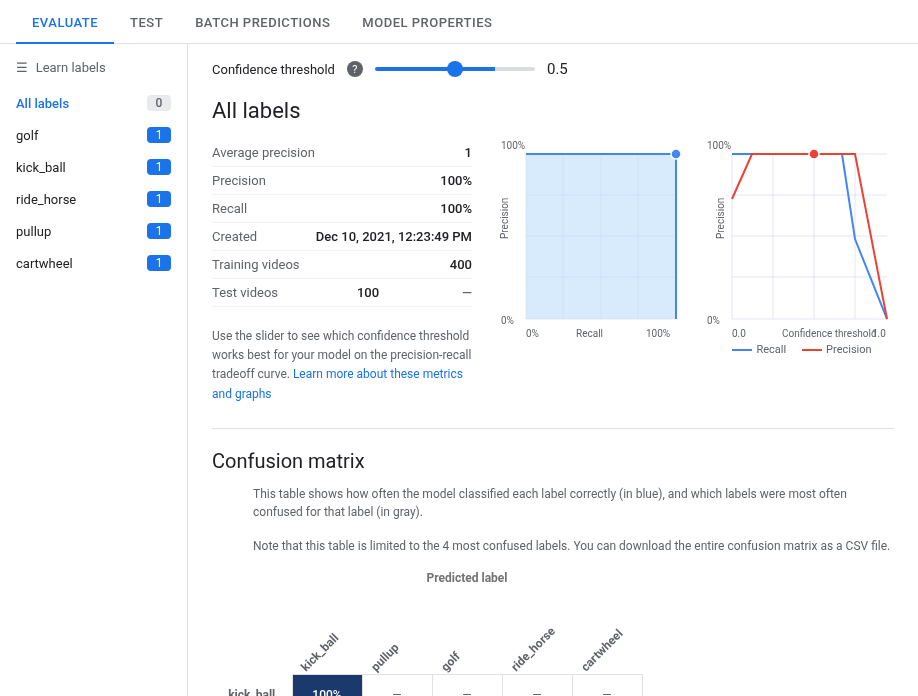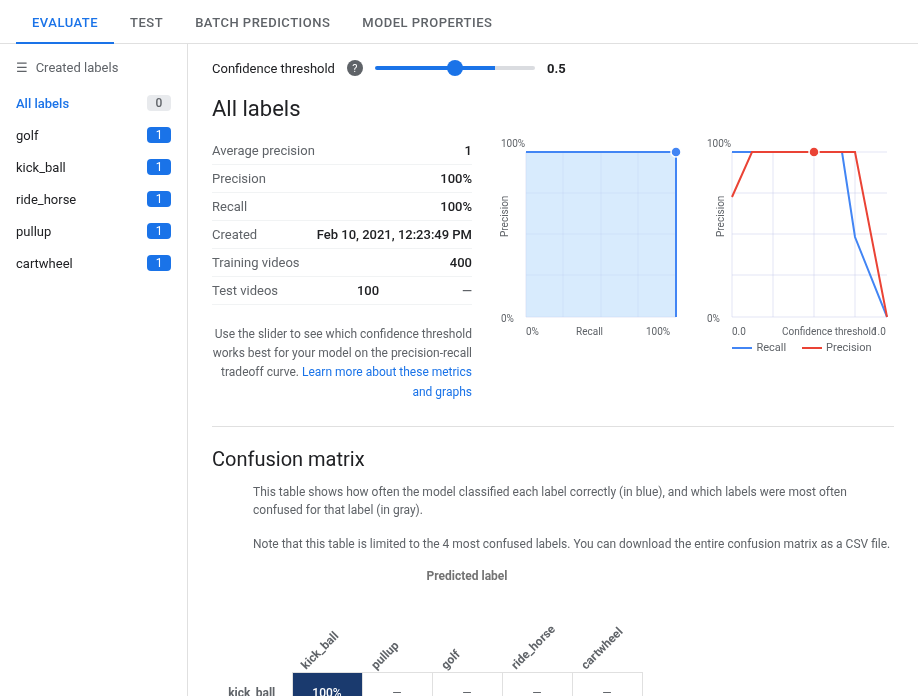--- a/index.html
+++ b/index.html
@@ -115,41 +115,39 @@
       cursor: pointer;
     }
     .threshold-slider::-webkit-slider-thumb {
       -webkit-appearance: none;
       width: 16px; height: 16px;
       border-radius: 50%;
       background: #1a73e8;
       cursor: pointer;
     }
     .threshold-value {
-      font-size: 13px;
+      font-size: 15px;
       color: #202124;
       min-width: 30px;
-      font-weight: bold;
     }
 
     
     .section-title {
       font-size: 22px;
       font-weight: 400;
       color: #202124;
       margin-bottom: 16px;
     }
 
     
     .metrics-charts-row {
       display: flex;
       gap: 24px;
       margin-bottom: 24px;
       align-items: flex-start;
-      text-align: right;
     }
 
     
     .metrics-table {
       flex-shrink: 0;
       width: 260px;
     }
     .metric-row {
       display: flex;
       justify-content: space-between;
@@ -293,21 +291,21 @@
   <div class="nav-tab">TEST</div>
   <div class="nav-tab">BATCH PREDICTIONS</div>
   <div class="nav-tab">MODEL PROPERTIES</div>
 </nav>
 
 <div class="main-layout">
 
   <aside class="sidebar">
     <div class="sidebar-filter">
       <span>☰</span>
-      <span>Created labels</span>
+      <span>Learn labels</span>
     </div>
     <div class="sidebar-item active">
       <span>All labels</span>
       <span class="sidebar-badge">0</span>
     </div>
     <div class="sidebar-item">
       <span>golf</span>
       <span class="sidebar-badge blue">1</span>
     </div>
     <div class="sidebar-item">
@@ -349,21 +347,21 @@
         <div class="metric-row">
           <span class="metric-key">Precision</span>
           <span class="metric-val">100%</span>
         </div>
         <div class="metric-row">
           <span class="metric-key">Recall</span>
           <span class="metric-val">100%</span>
         </div>
         <div class="metric-row">
           <span class="metric-key">Created</span>
-          <span class="metric-val">Feb 10, 2021, 12:23:49 PM</span>
+          <span class="metric-val">Dec 10, 2021, 12:23:49 PM</span>
         </div>
         <div class="metric-row">
           <span class="metric-key">Training videos</span>
           <span class="metric-val">400</span>
         </div>
         <div class="metric-row">
           <span class="metric-key">Test videos</span>
           <span class="metric-val">100</span>
           <span class="metric-val" style="margin-left:4px; color:#5f6368;">—</span>
         </div>

